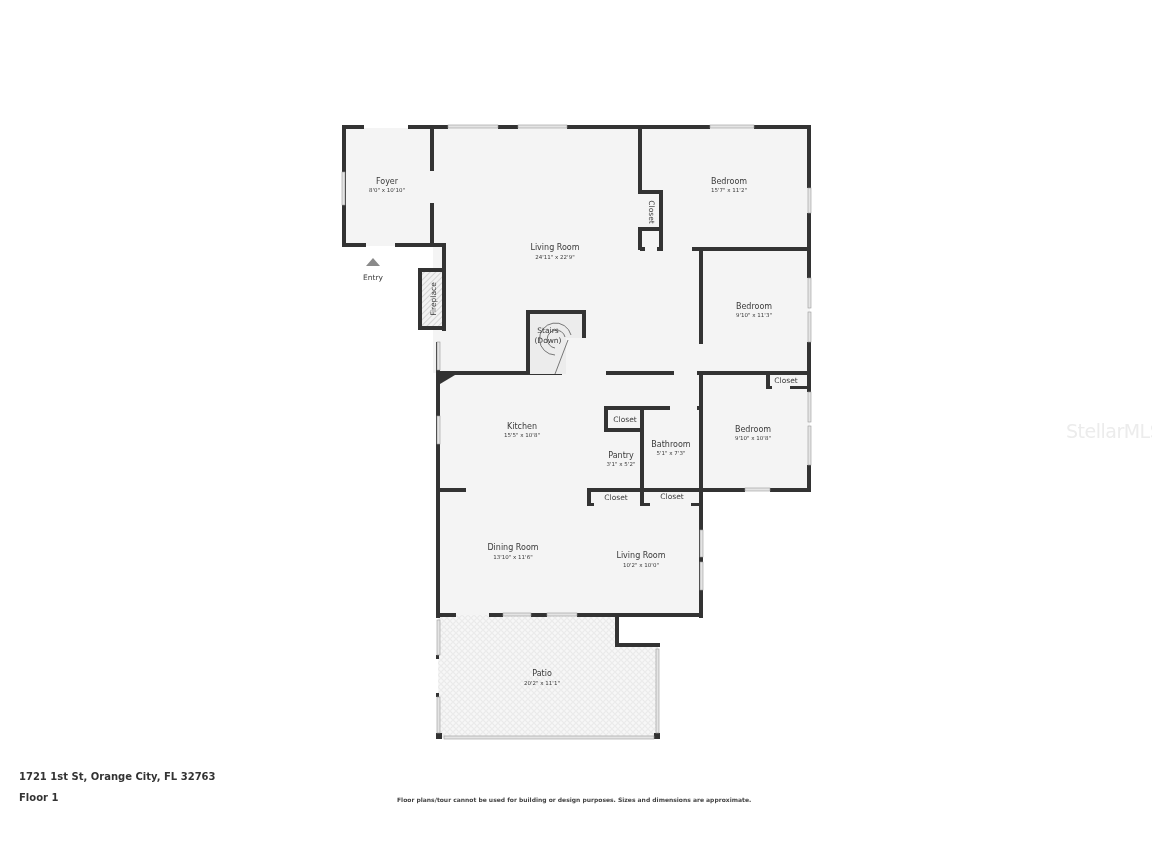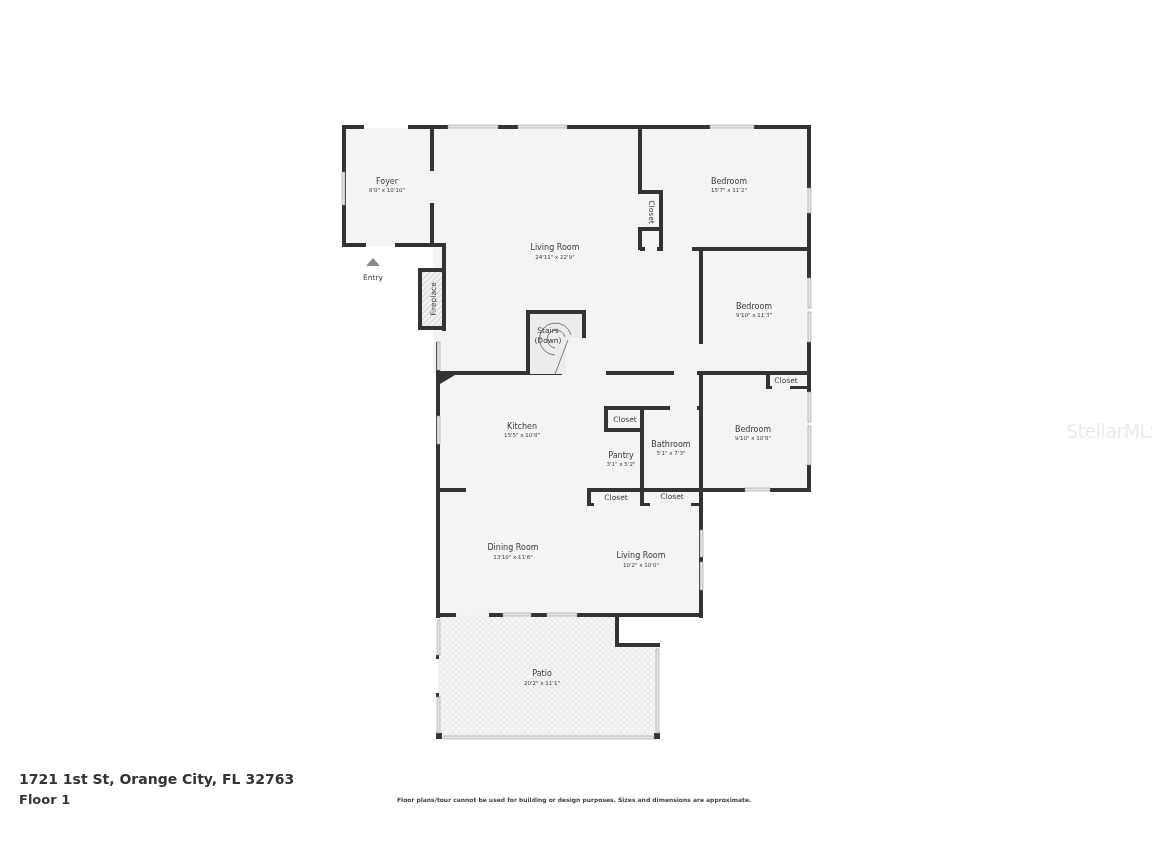--- a/index.html
+++ b/index.html
@@ -4,22 +4,22 @@
 <style>
   html, body { margin:0; padding:0; background:#ffffff; }
   body { width:1152px; height:864px; position:relative; overflow:hidden; font-family:"DejaVu Sans", sans-serif; }
   #plan { position:absolute; left:0; top:0; width:1152px; height:864px; }
   .wall { fill:#333333; }
   .floor { fill:#f4f4f4; }
   .win { fill:#e4e4e4; stroke:#9a9a9a; stroke-width:0.6; }
   .rname { font-family:"DejaVu Sans", sans-serif; font-size:8px; fill:#3a3a3a; text-anchor:middle; }
   .rdim { font-family:"DejaVu Sans", sans-serif; font-size:5.5px; fill:#3a3a3a; text-anchor:middle; }
   .small { font-family:"DejaVu Sans", sans-serif; font-size:7.5px; fill:#3a3a3a; text-anchor:middle; }
-  .footer-addr { position:absolute; left:19px; top:771px; font-size:14px; font-weight:bold; color:#333333; font-family:"DejaVu Sans", sans-serif; }
-  .footer-floor { position:absolute; left:19px; top:792px; font-size:13px; font-weight:bold; color:#333333; font-family:"DejaVu Sans", sans-serif; }
+  .footer-addr { position:absolute; left:19px; top:771px; font-size:10px; font-weight:bold; color:#333333; font-family:"DejaVu Sans", sans-serif; }
+  .footer-floor { position:absolute; left:19px; top:792px; font-size:10px; font-weight:bold; color:#333333; font-family:"DejaVu Sans", sans-serif; }
   .footer-disc { position:absolute; left:397px; top:796px; font-size:6px; font-weight:bold; color:#444444; font-family:"DejaVu Sans", sans-serif; white-space:nowrap; }
   .watermark { position:absolute; left:1066px; top:420px; font-size:19px; color:#ececec; font-family:"DejaVu Sans", sans-serif; letter-spacing:-0.5px; }
 </style>
 </head>
 <body>
 
 <svg id="plan" viewBox="0 0 1152 864" xmlns="http://www.w3.org/2000/svg">
   <defs>
     <pattern id="hatch" width="4" height="4" patternUnits="userSpaceOnUse" patternTransform="rotate(45)">
       <rect width="4" height="4" fill="#f2f2f2"></rect>

